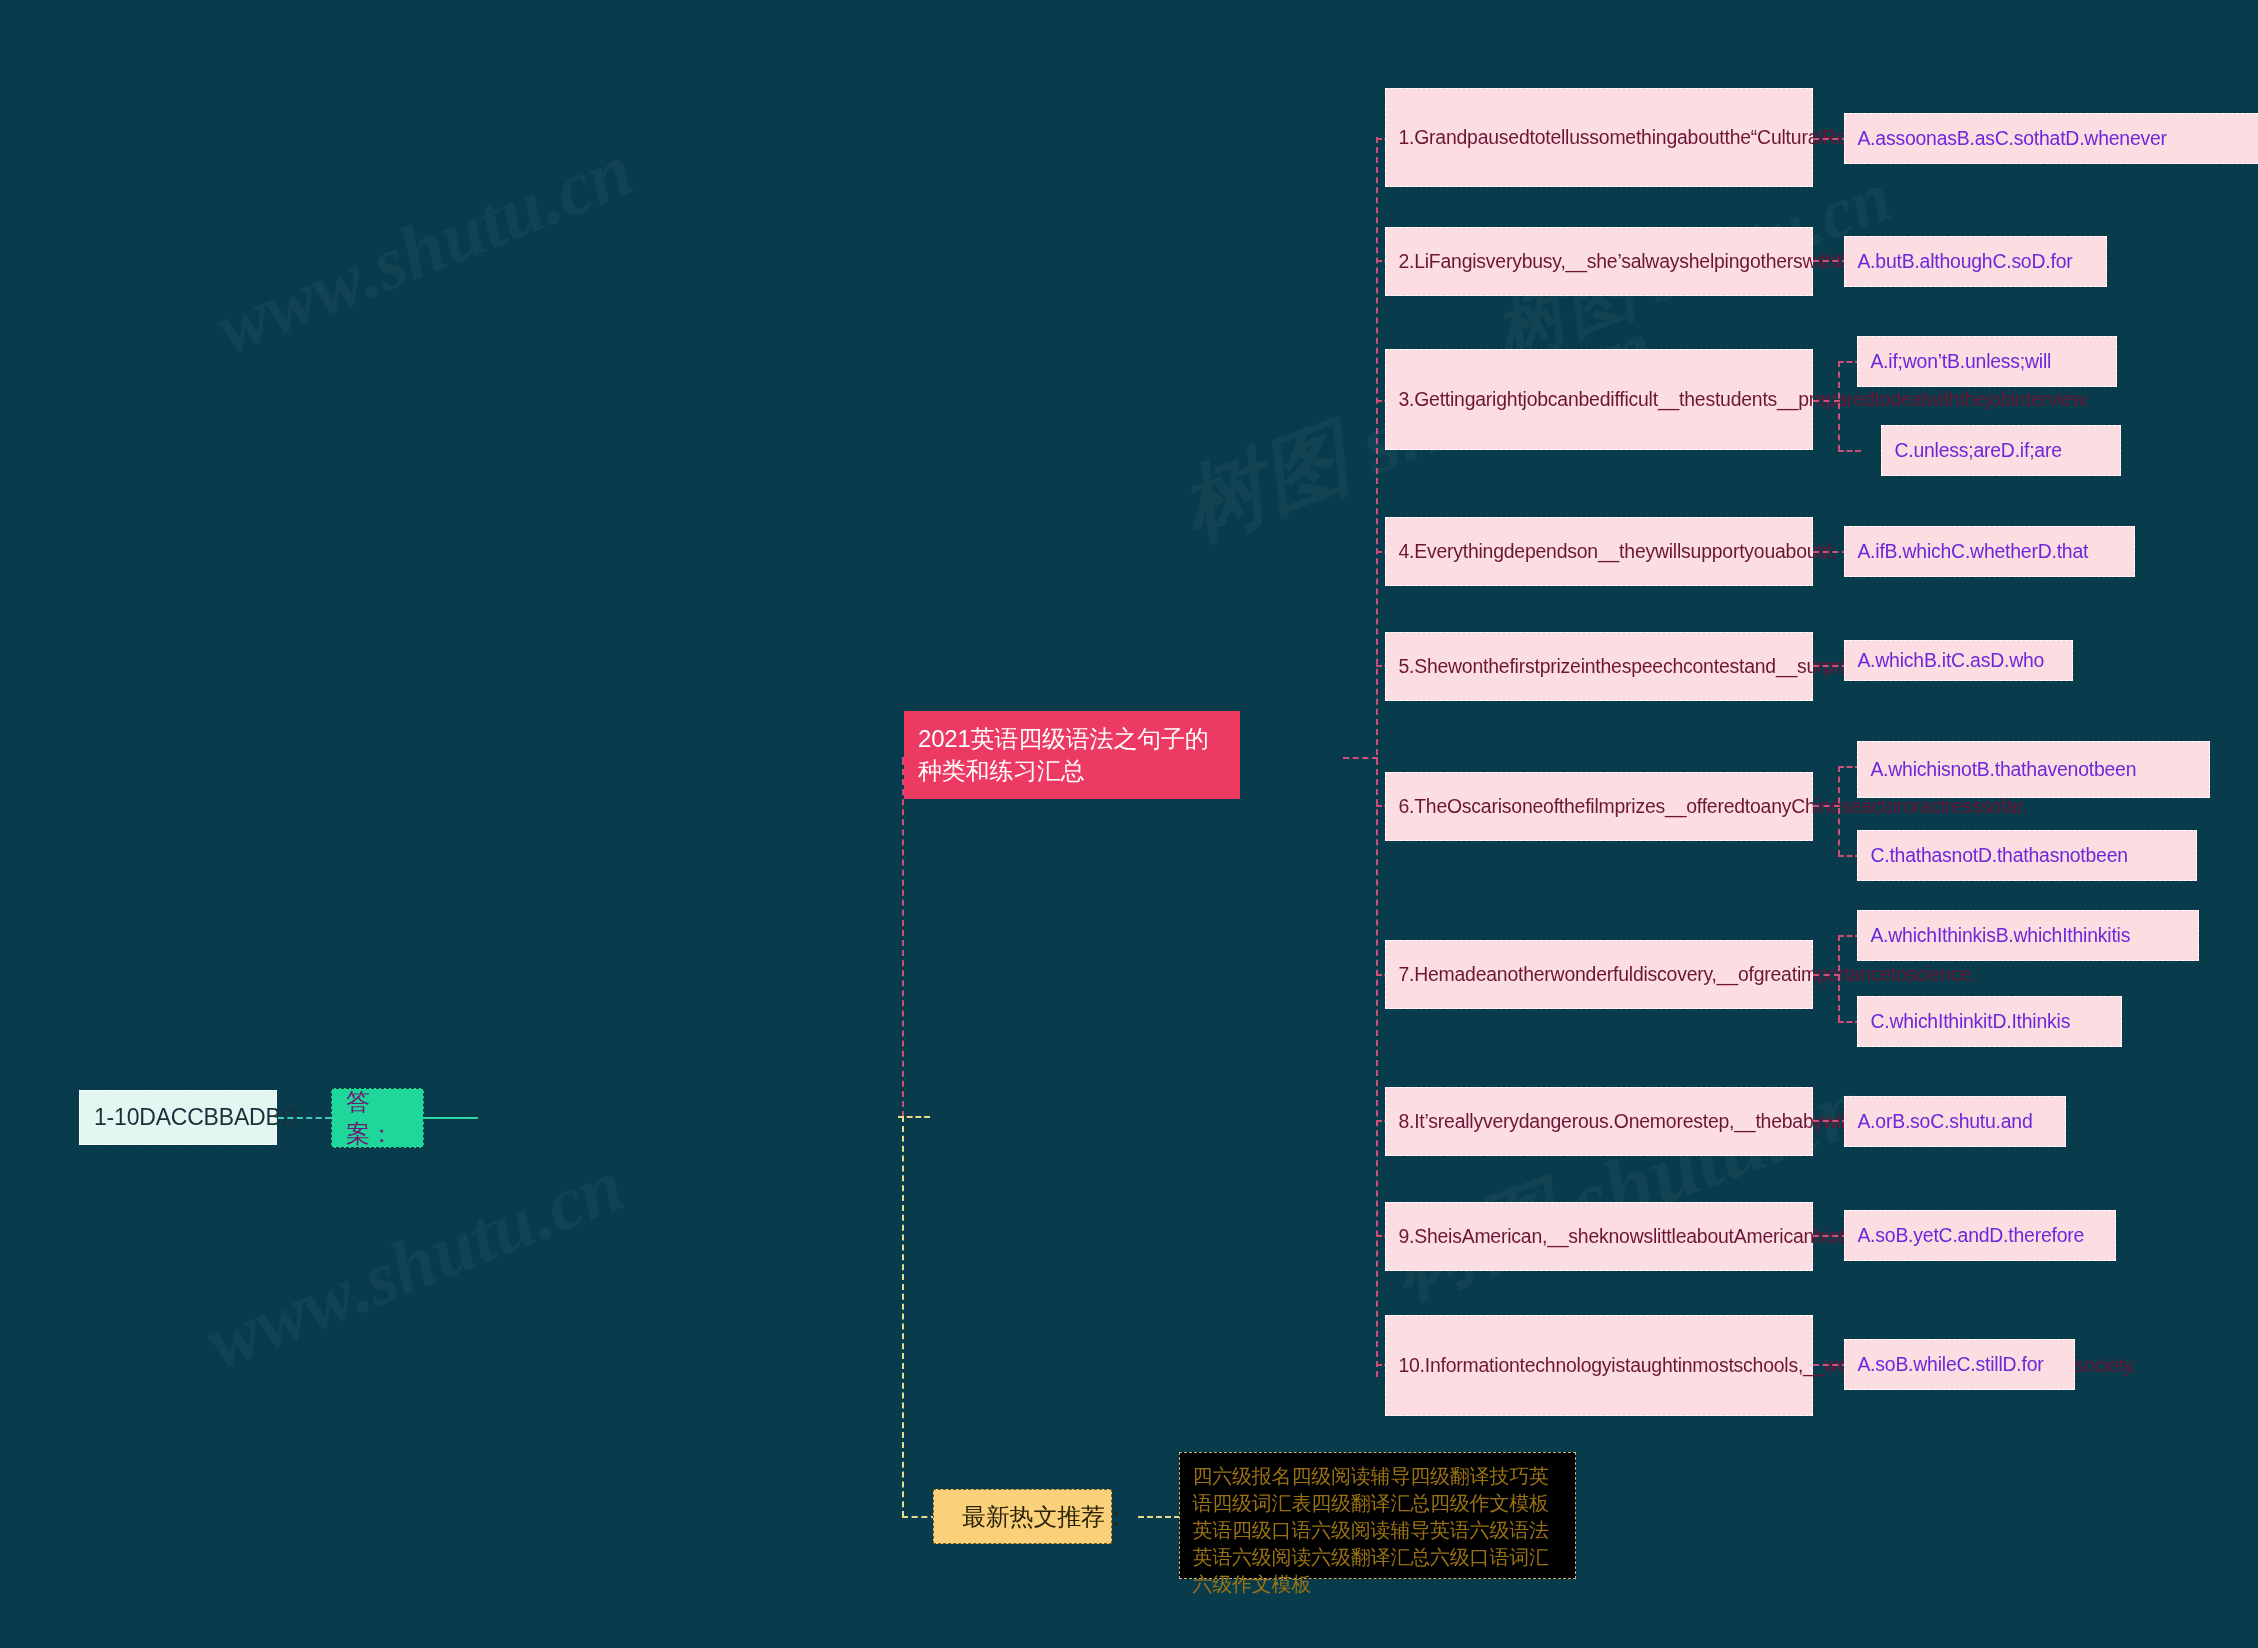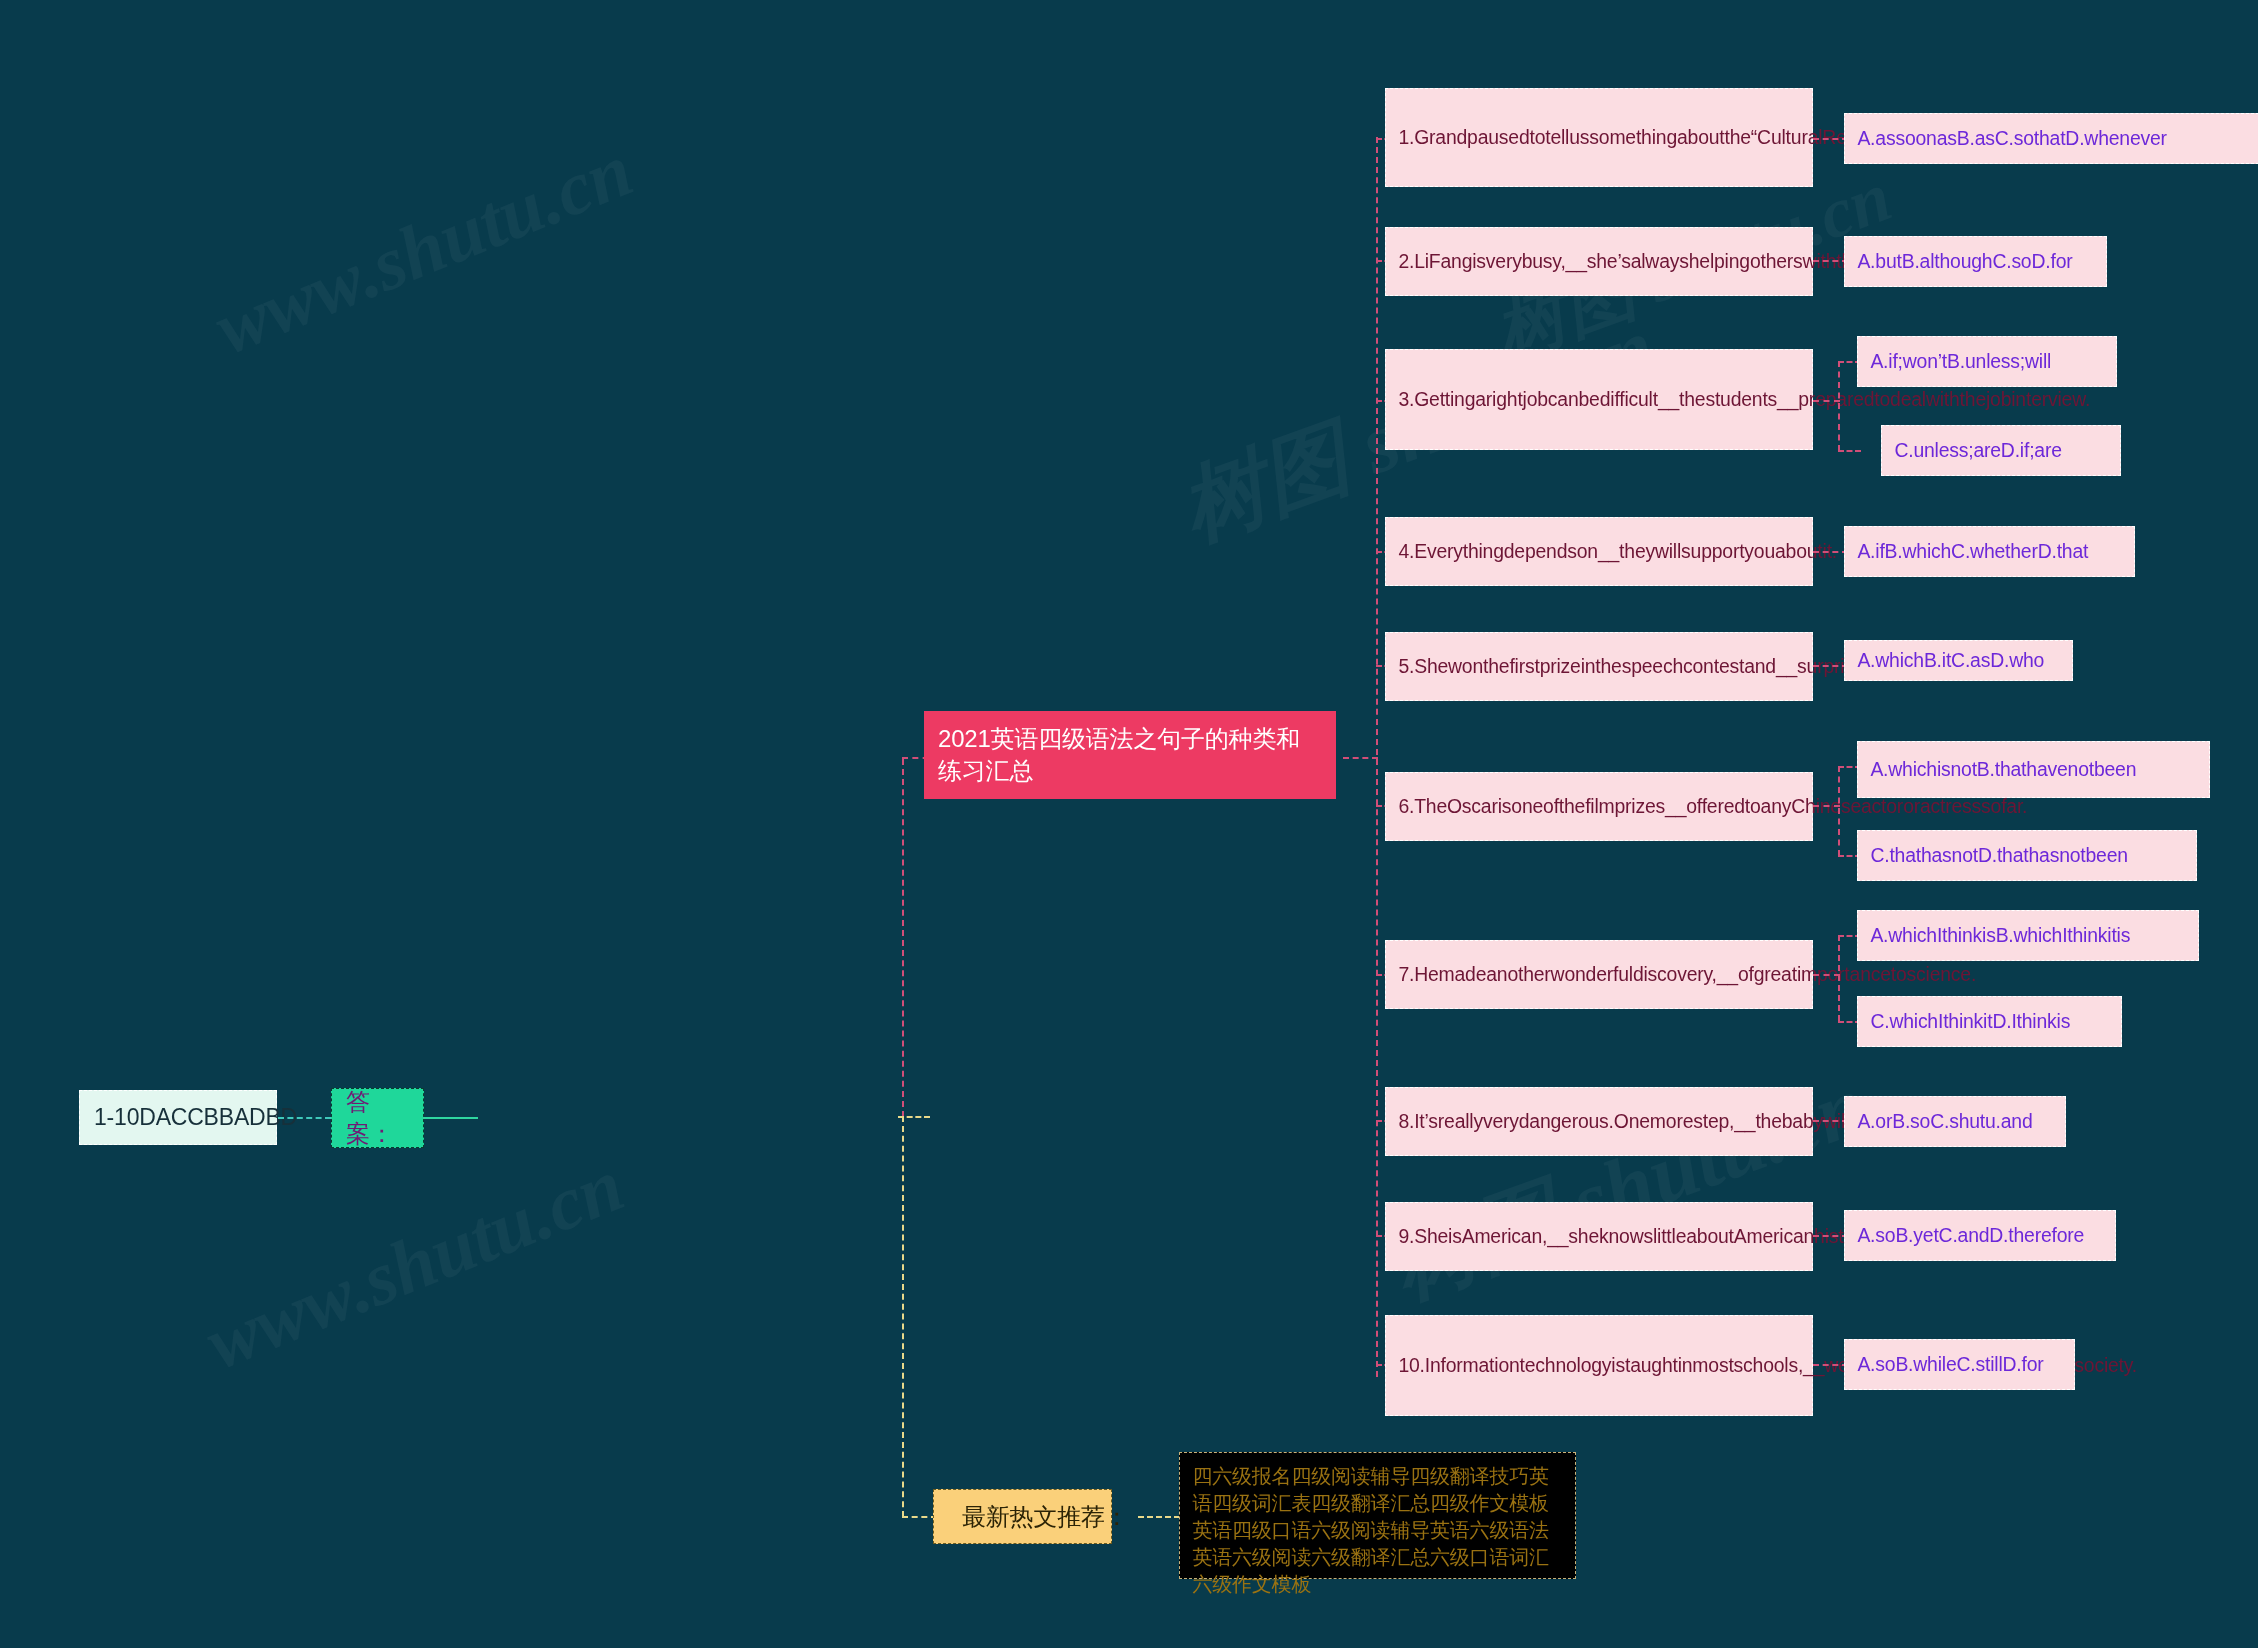--- a/index.html
+++ b/index.html
@@ -172,21 +172,21 @@
 
 
   <div class="conn h-yellow" style="left:898px; top:1116px; width:32px;"></div>
 
   <div class="conn v-crim" style="left:902px; top:759px; height:358px;"></div>
 
   <div class="conn v-yellow" style="left:902px; top:1116px; height:401px;"></div>
 
   <div class="conn h-crim" style="left:902px; top:757px; width:37px;"></div>
 
-  <div class="node redbox" style="left:924px; top:711px; width:412px; height:88px;">
+  <div class="node redbox" style="left:904px; top:711px; width:336px; height:88px;">
     <span class="txt">2021英语四级语法之句子的种类和练习汇总</span>
   </div>
 
   <div class="conn h-crim" style="left:1343px; top:757px; width:35px;"></div>
 
   <div class="conn v-crim" style="left:1376px; top:137px; height:1240px;"></div>
 
   <div class="conn h-yellow" style="left:902px; top:1516px; width:35px;"></div>
   <div class="node yellowbox" style="left:933px; top:1489px; width:179px; height:55px;padding-left:28px;">
     <span class="txt">最新热文推荐：</span>

